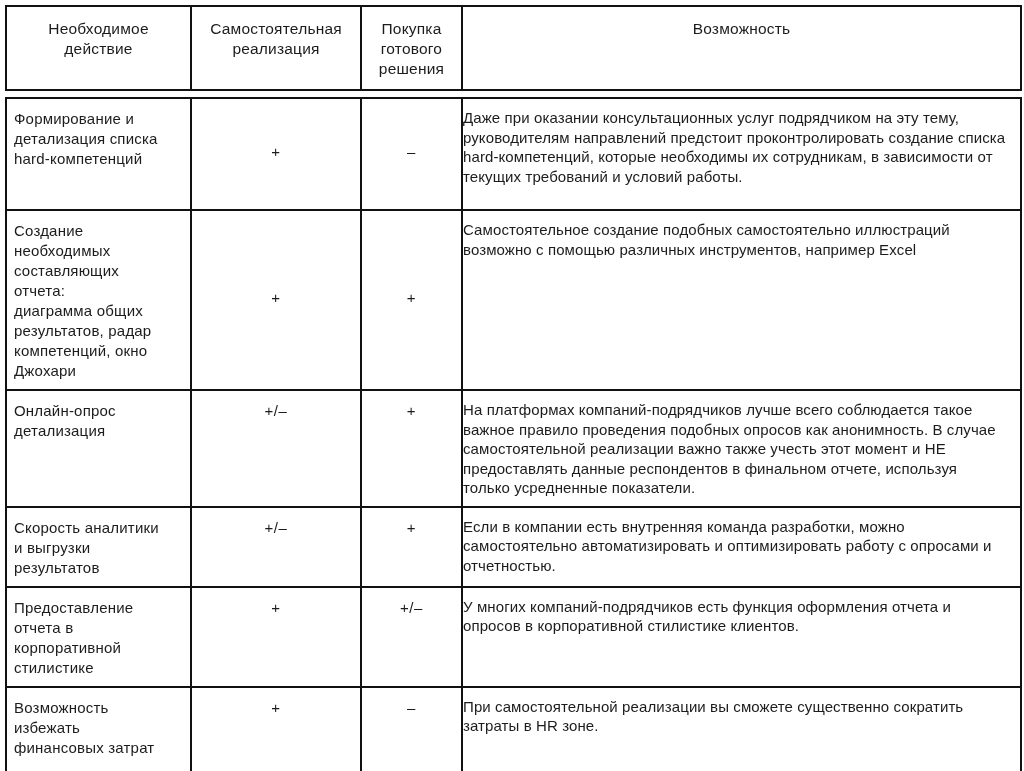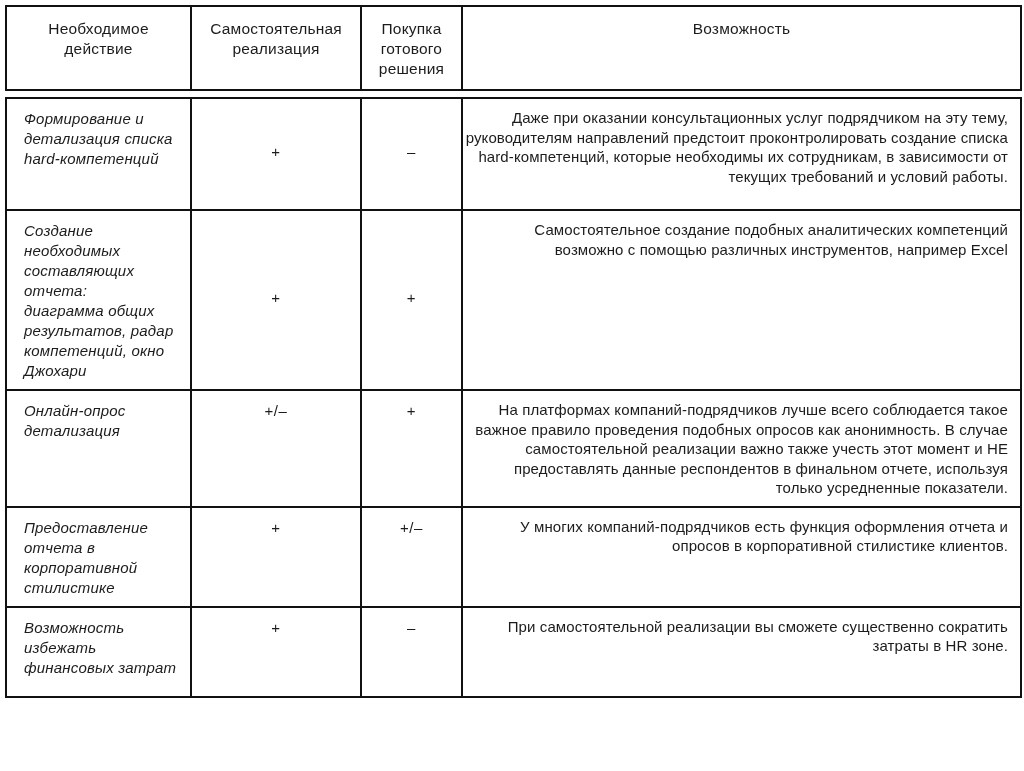--- a/index.html
+++ b/index.html
@@ -47,42 +47,40 @@
   .body-tbl { margin-top: 6px; }
   tr.r1 { height: 112px; }
   tr.r2 { height: 175px; }
   tr.r3 { height: 115px; }
   tr.r4 { height: 80px;  }
   tr.r5 { height: 100px; }
   tr.r6 { height: 90px;  }
 
   td.action {
     vertical-align: top;
-    padding: 10px 12px 8px 17px;
+    padding: 10px 12px 8px 7px;
     font-size: 15px;
     line-height: 20px;
     white-space: pre-line;
     letter-spacing: 0.2px;
-    font-style: italic;
   }
   td.marker {
     text-align: center;
     font-size: 15px;
     font-weight: 500;
     letter-spacing: 0.5px;
   }
   td.marker.mid { vertical-align: middle; padding-bottom: 6px; }
   td.marker.top { vertical-align: top; padding-top: 11px; }
   td.comment {
     vertical-align: top;
     padding: 9px 12px 8px 0;
     font-size: 15px;
     line-height: 19.5px;
     letter-spacing: 0.1px;
-    text-align: right;
   }
 </style>
 </head>
 <body>
 
 <div class="page">
 
   <table class="head-tbl">
     <colgroup>
       <col class="c-action">
@@ -122,31 +120,39 @@
       <td class="action">Создание
 необходимых
 составляющих
 отчета:
 диаграмма общих
 результатов, радар
 компетенций, окно
 Джохари</td>
       <td class="marker mid">+</td>
       <td class="marker mid">+</td>
-      <td class="comment">Самостоятельное создание подобных аналитических компетенций возможно с помощью различных инструментов, например Excel</td>
+      <td class="comment">Самостоятельное создание подобных самостоятельно иллюстраций возможно с помощью различных инструментов, например Excel</td>
     </tr>
 
     <tr class="r3">
       <td class="action">Онлайн-опрос
 детализация</td>
       <td class="marker top">+/–</td>
       <td class="marker top">+</td>
       <td class="comment">На платформах компаний-подрядчиков лучше всего соблюдается такое важное правило проведения подобных опросов как анонимность. В случае самостоятельной реализации важно также учесть этот момент и НЕ предоставлять данные респондентов в финальном отчете, используя только усредненные показатели.</td>
     </tr>
 
+    <tr class="r4">
+      <td class="action">Скорость аналитики
+и выгрузки
+результатов</td>
+      <td class="marker top">+/–</td>
+      <td class="marker top">+</td>
+      <td class="comment">Если в компании есть внутренняя команда разработки, можно самостоятельно автоматизировать и оптимизировать работу с опросами и отчетностью.</td>
+    </tr>
 
     <tr class="r5">
       <td class="action">Предоставление
 отчета в
 корпоративной
 стилистике</td>
       <td class="marker top">+</td>
       <td class="marker top">+/–</td>
       <td class="comment">У многих компаний-подрядчиков есть функция оформления отчета и опросов в корпоративной стилистике клиентов.</td>
     </tr>

